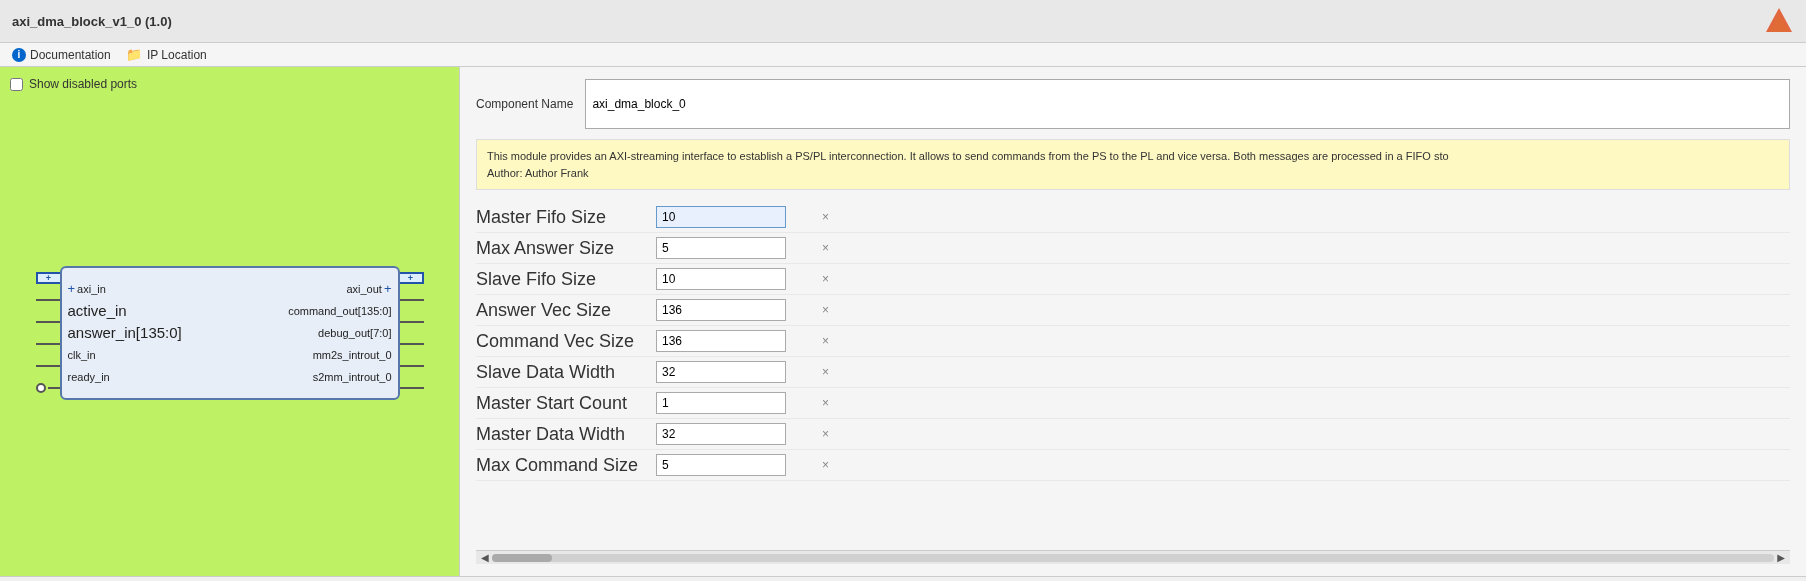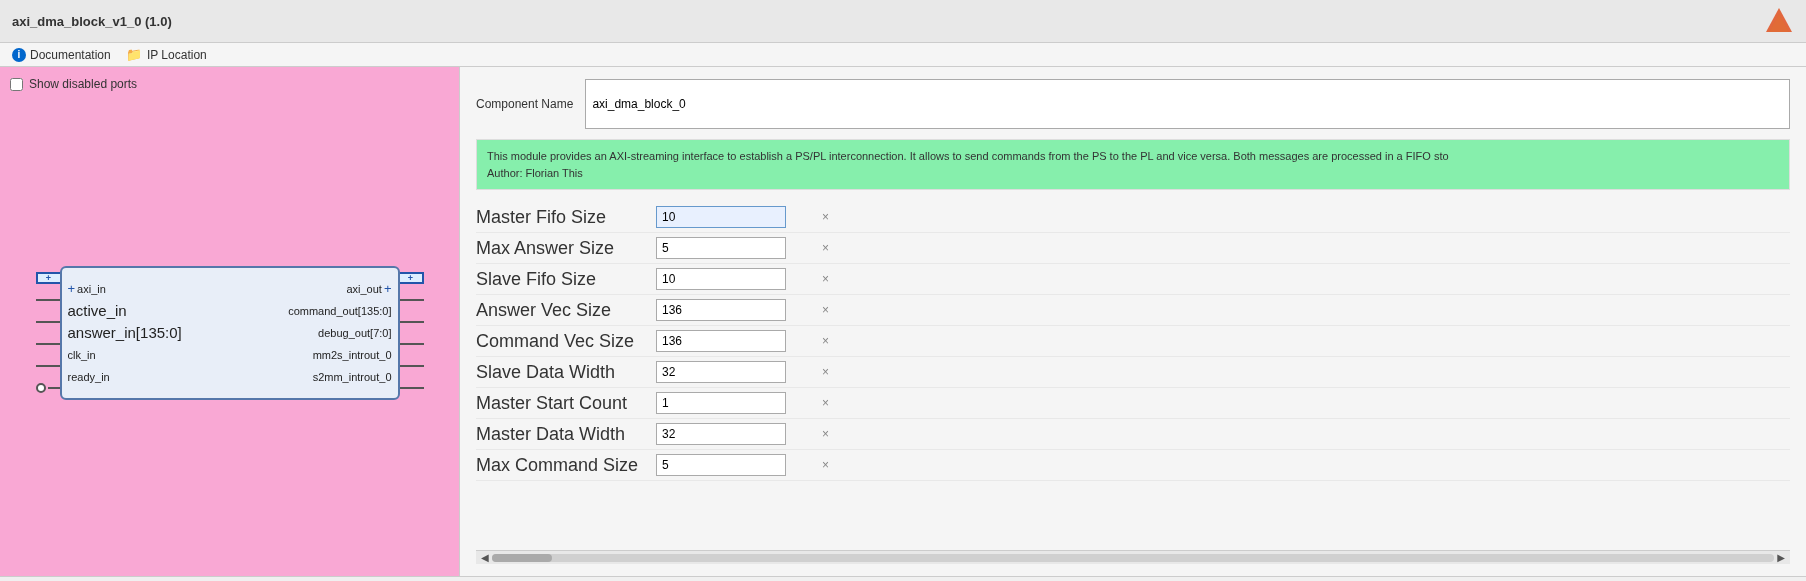--- a/index.html
+++ b/index.html
@@ -58,21 +58,21 @@
       color: #888;
       font-size: 13px;
     }
     .main-content {
       display: flex;
       height: calc(581px - 72px);
     }
     .left-panel {
       width: 460px;
       border-right: 1px solid #ccc;
-      background: #f9a8d4;
+      background: #bef264;
       padding: 10px;
       flex-shrink: 0;
     }
     .show-disabled-row {
       display: flex;
       align-items: center;
       gap: 6px;
       margin-bottom: 12px;
     }
     .component-canvas {
@@ -110,21 +110,21 @@
       white-space: nowrap;
     }
     .component-name-input {
       flex: 1;
       padding: 17px 6px;
       border: 1px solid #aaa;
       font-size: 12px;
       background: white;
     }
     .description-box {
-      background: #86efac;
+      background: #fef9c3;
       border: 1px solid #ddd;
       padding: 8px 10px;
       font-size: 11px;
       color: #333;
       margin-bottom: 12px;
       line-height: 1.5;
       overflow: hidden;
       text-overflow: ellipsis;
       white-space: nowrap;
     }
@@ -389,21 +389,21 @@
 
   <div class="right-panel">
 
     <div class="component-name-row">
       <label class="component-name-label">Component Name</label>
       <input class="component-name-input" type="text" value="axi_dma_block_0" style="">
     </div>
 
     <div class="description-box">
       <div>This module provides an AXI-streaming interface to establish a PS/PL interconnection. It allows to send commands from the PS to the PL and vice versa. Both messages are processed in a FIFO sto</div>
-      <div>Author: Florian This</div>
+      <div>Author: Author Frank</div>
     </div>
 
     <div class="params-table" id="params-container">
     <div class="param-row">
           <div class="param-label">Master Fifo Size</div>
           <div class="param-input-wrap first-param-input-wrap">
             <input class="param-input" type="text" value="10" style="">
             <button class="param-clear-btn">×</button>
           </div>
         </div>

